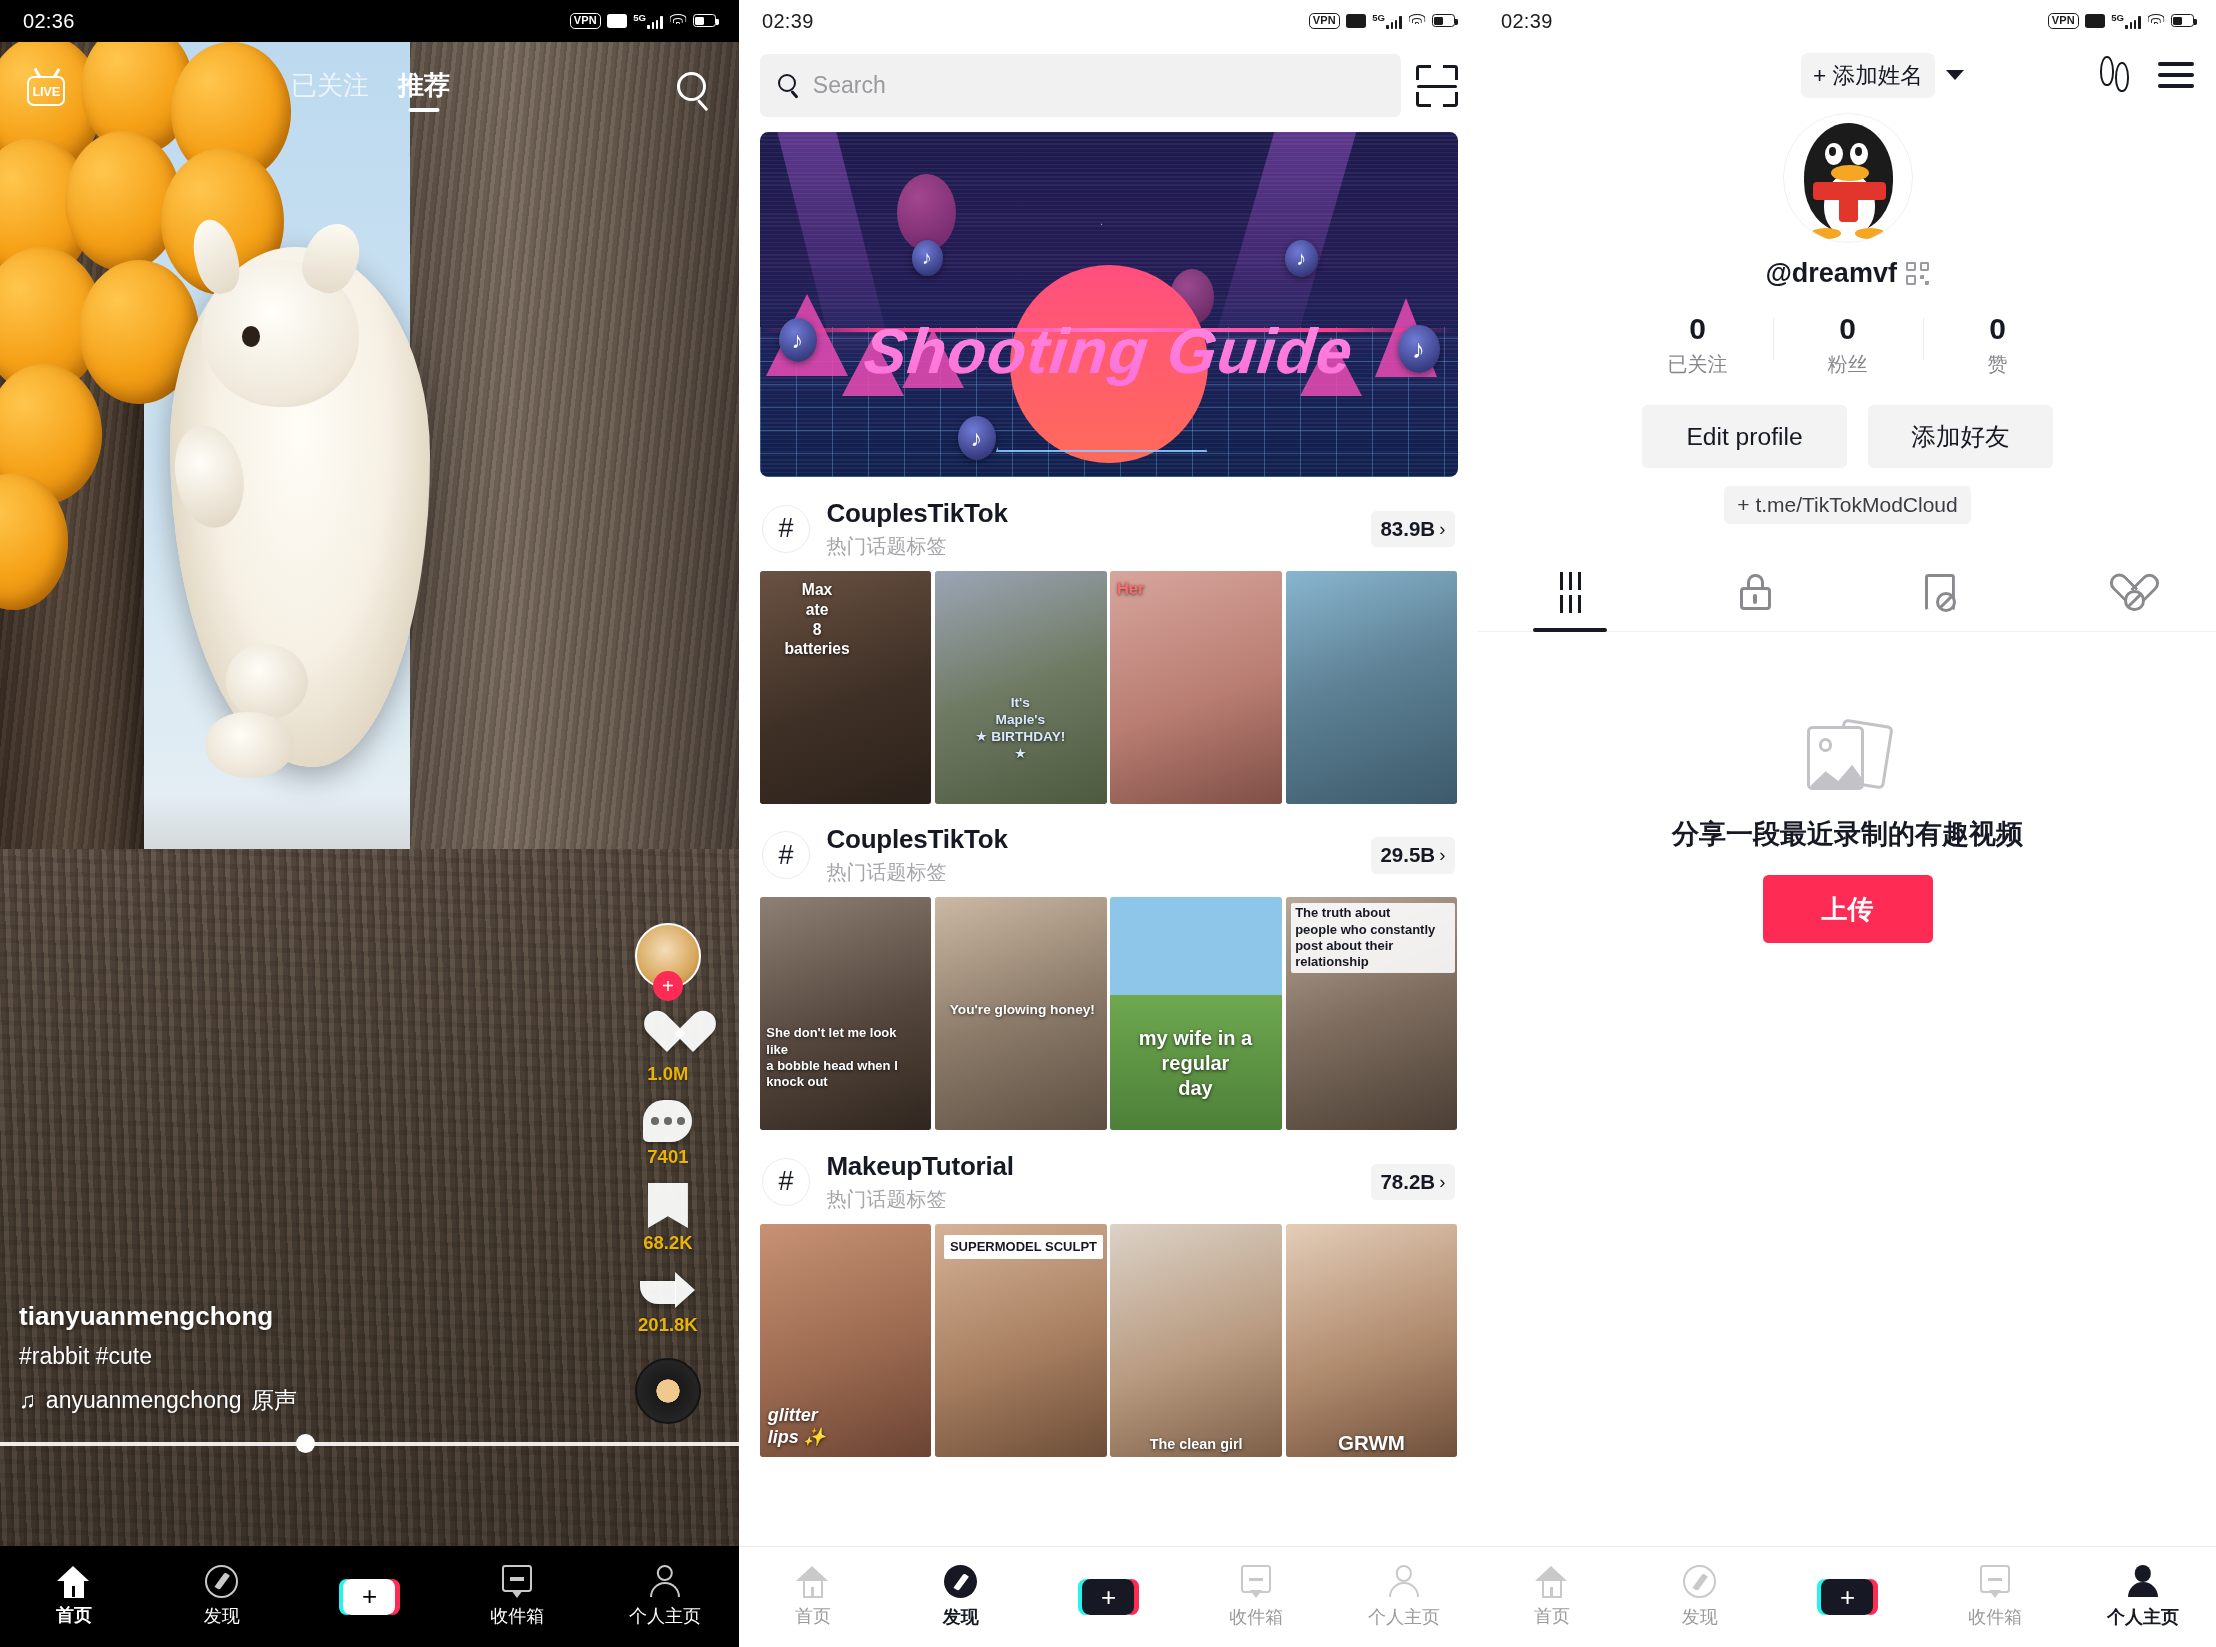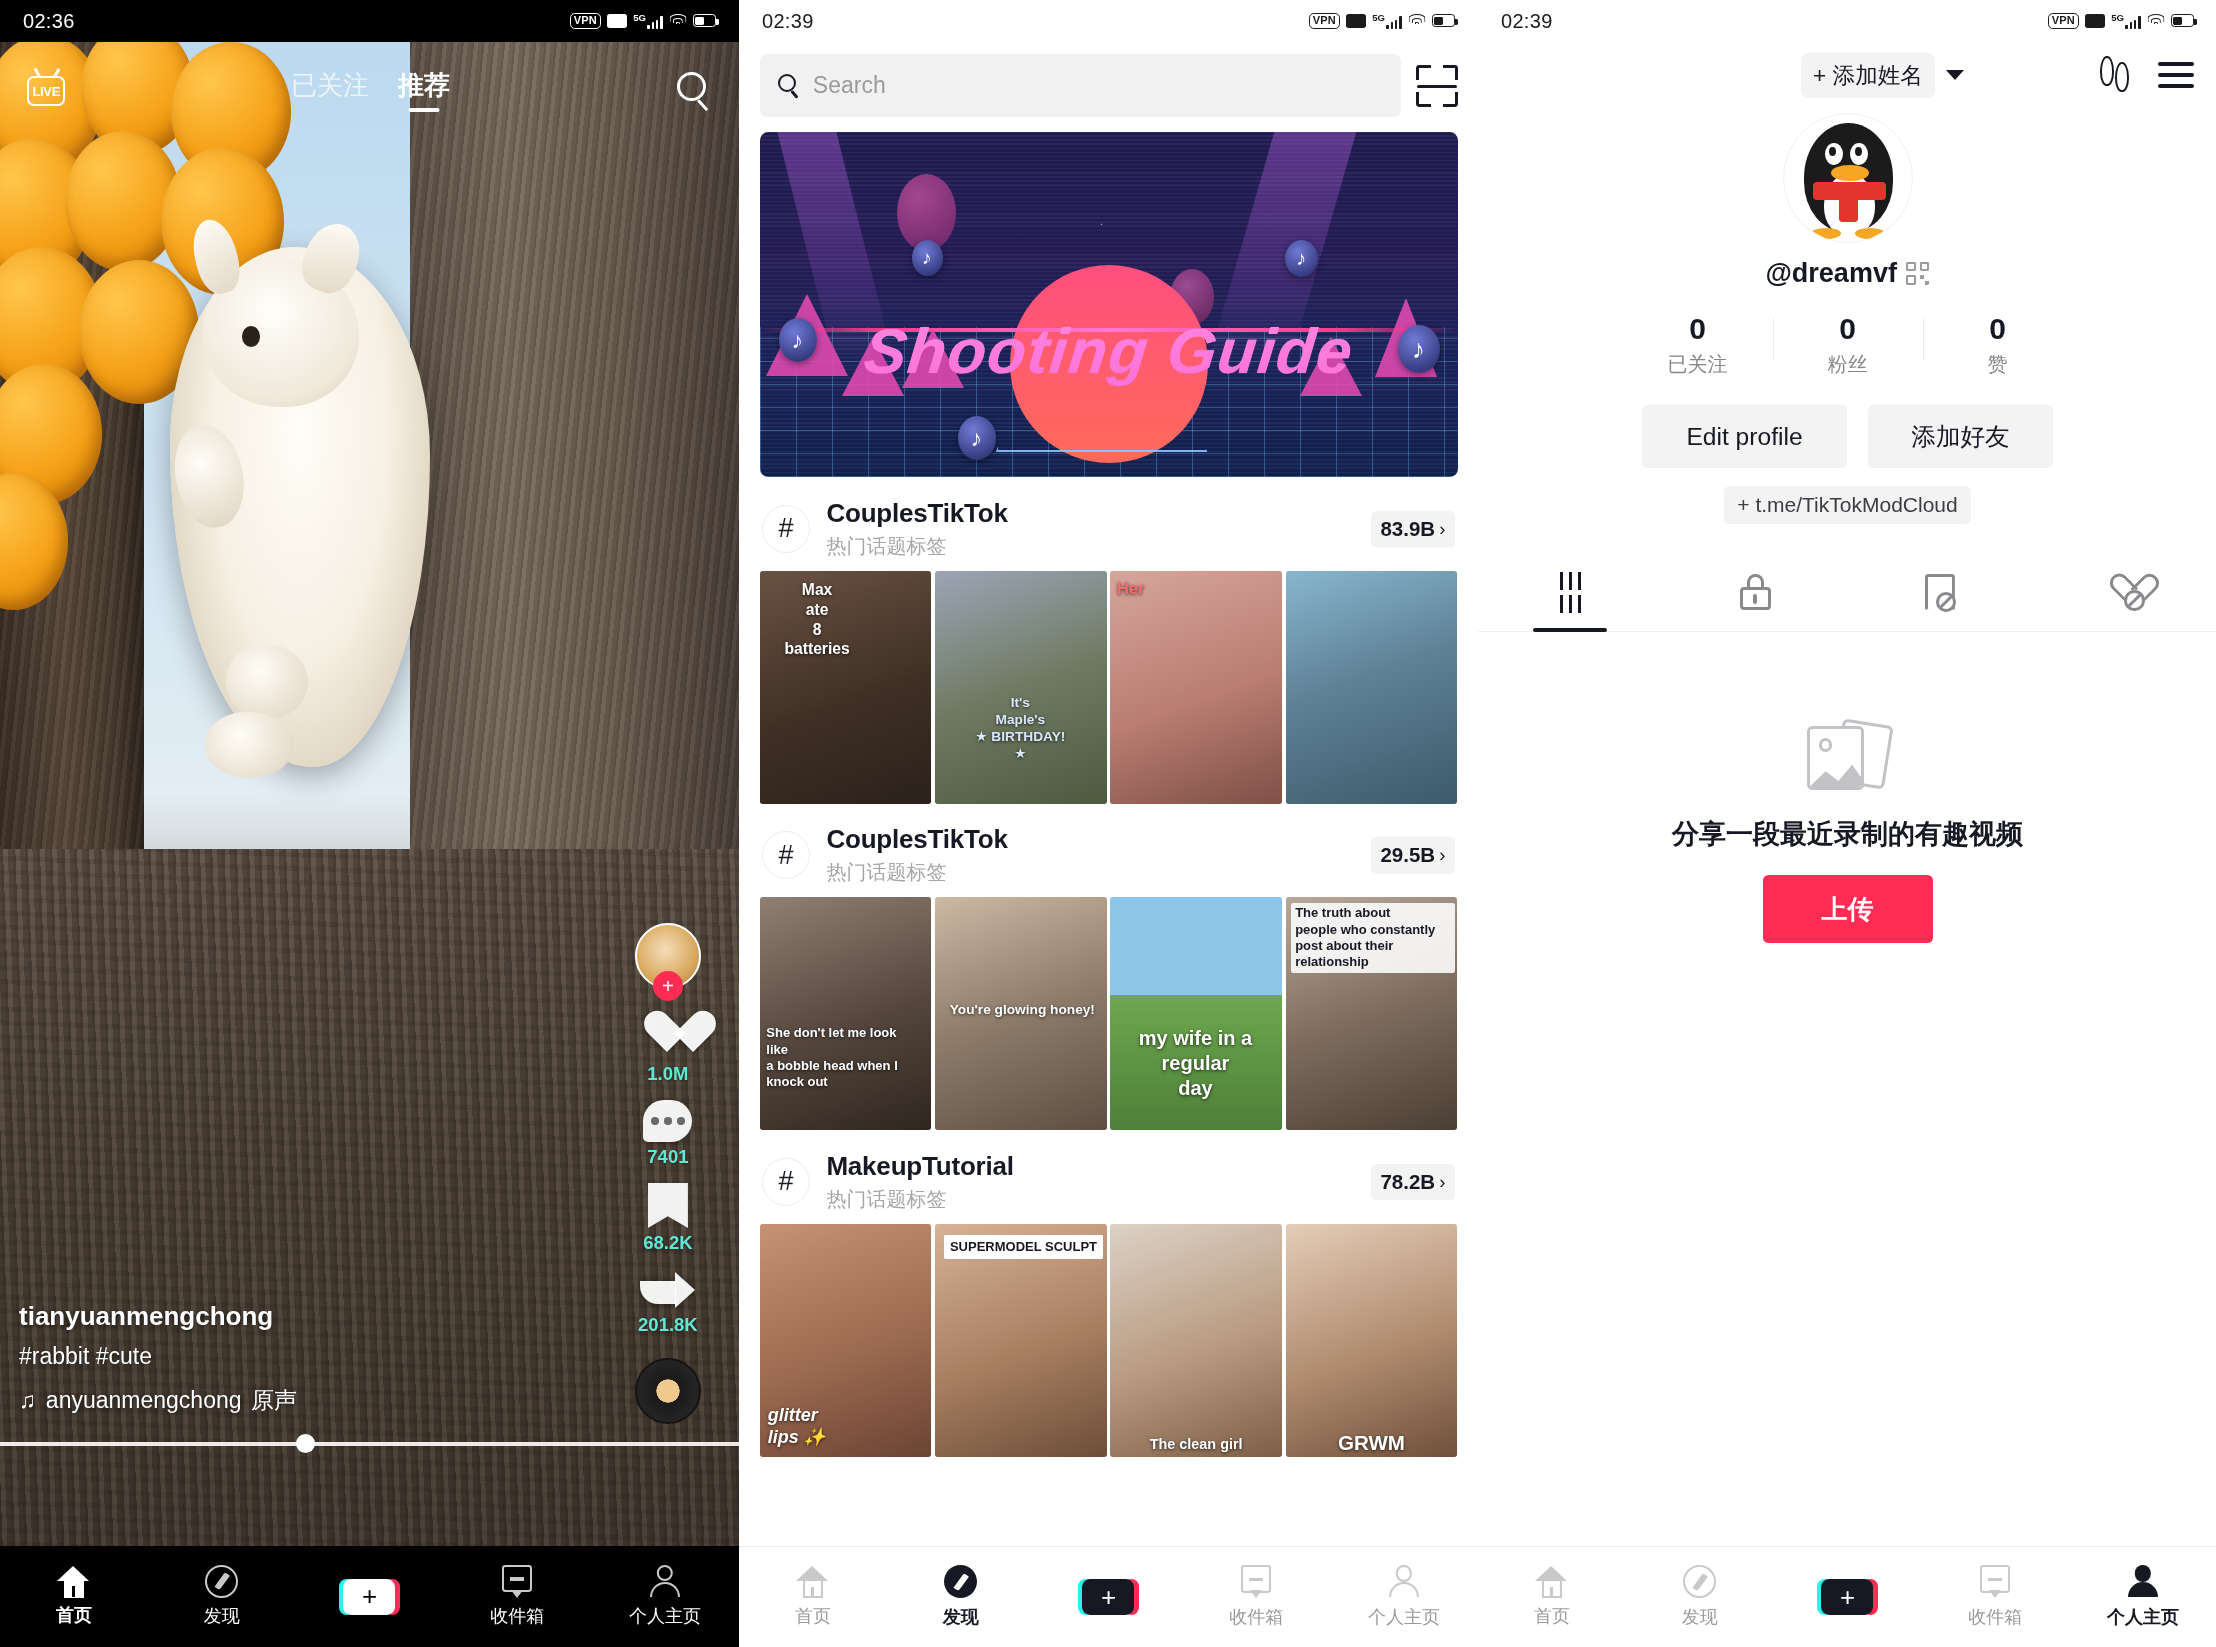--- a/index.html
+++ b/index.html
@@ -99,21 +99,21 @@
 
   .rail { position:absolute; right:24.6px; bottom:122px; width:93px; z-index:6;
           display:flex; flex-direction:column; align-items:center; }
   .rail-avatar { width:66px; height:66px; border-radius:50%; border:2.7px solid #fff;
       background:radial-gradient(circle at 45% 40%,#f5ddb8,#d8a95f 60%,#a9762f);
       position:relative; margin-bottom:23px; }
   .rail-avatar .plus { position:absolute; left:50%; bottom:-13.7px; transform:translateX(-50%);
       width:30px; height:30px; border-radius:50%; background:#fe2c55; color:#fff;
       font-size:20.5px; line-height:29px; text-align:center; font-weight:300; }
   .rail-item { display:flex; flex-direction:column; align-items:center; margin-bottom:15px; }
-  .rail-item .lbl { color:#5eead4; font-size:18.5px; font-weight:700; margin-top:4.1px;
+  .rail-item .lbl { color:#eab308; font-size:18.5px; font-weight:700; margin-top:4.1px;
       text-shadow:0 1.4px 3.4px rgba(0,0,0,.45); }
   .g-heart { width:51px; height:47px; position:relative; filter:drop-shadow(0 1.4px 3.4px rgba(0,0,0,.4)); }
   .g-heart::before,.g-heart::after{content:'';position:absolute;top:0;width:26px;height:40px;
       background:rgba(255,255,255,.94);border-radius:26px 26px 0 0;}
   .g-heart::before{left:25px;transform:rotate(-45deg);transform-origin:0 100%;}
   .g-heart::after{left:25px;transform:rotate(45deg);transform-origin:100% 100%;}
   .g-bubble{width:49px;height:42px;background:rgba(255,255,255,.94);border-radius:23px 23px 23px 5.5px;
       position:relative;display:flex;align-items:center;justify-content:center;gap:5.5px;
       filter:drop-shadow(0 1.4px 3.4px rgba(0,0,0,.4));}
   .g-bubble i{width:7.5px;height:7.5px;background:#6a6a6a;border-radius:50%;display:block;}

